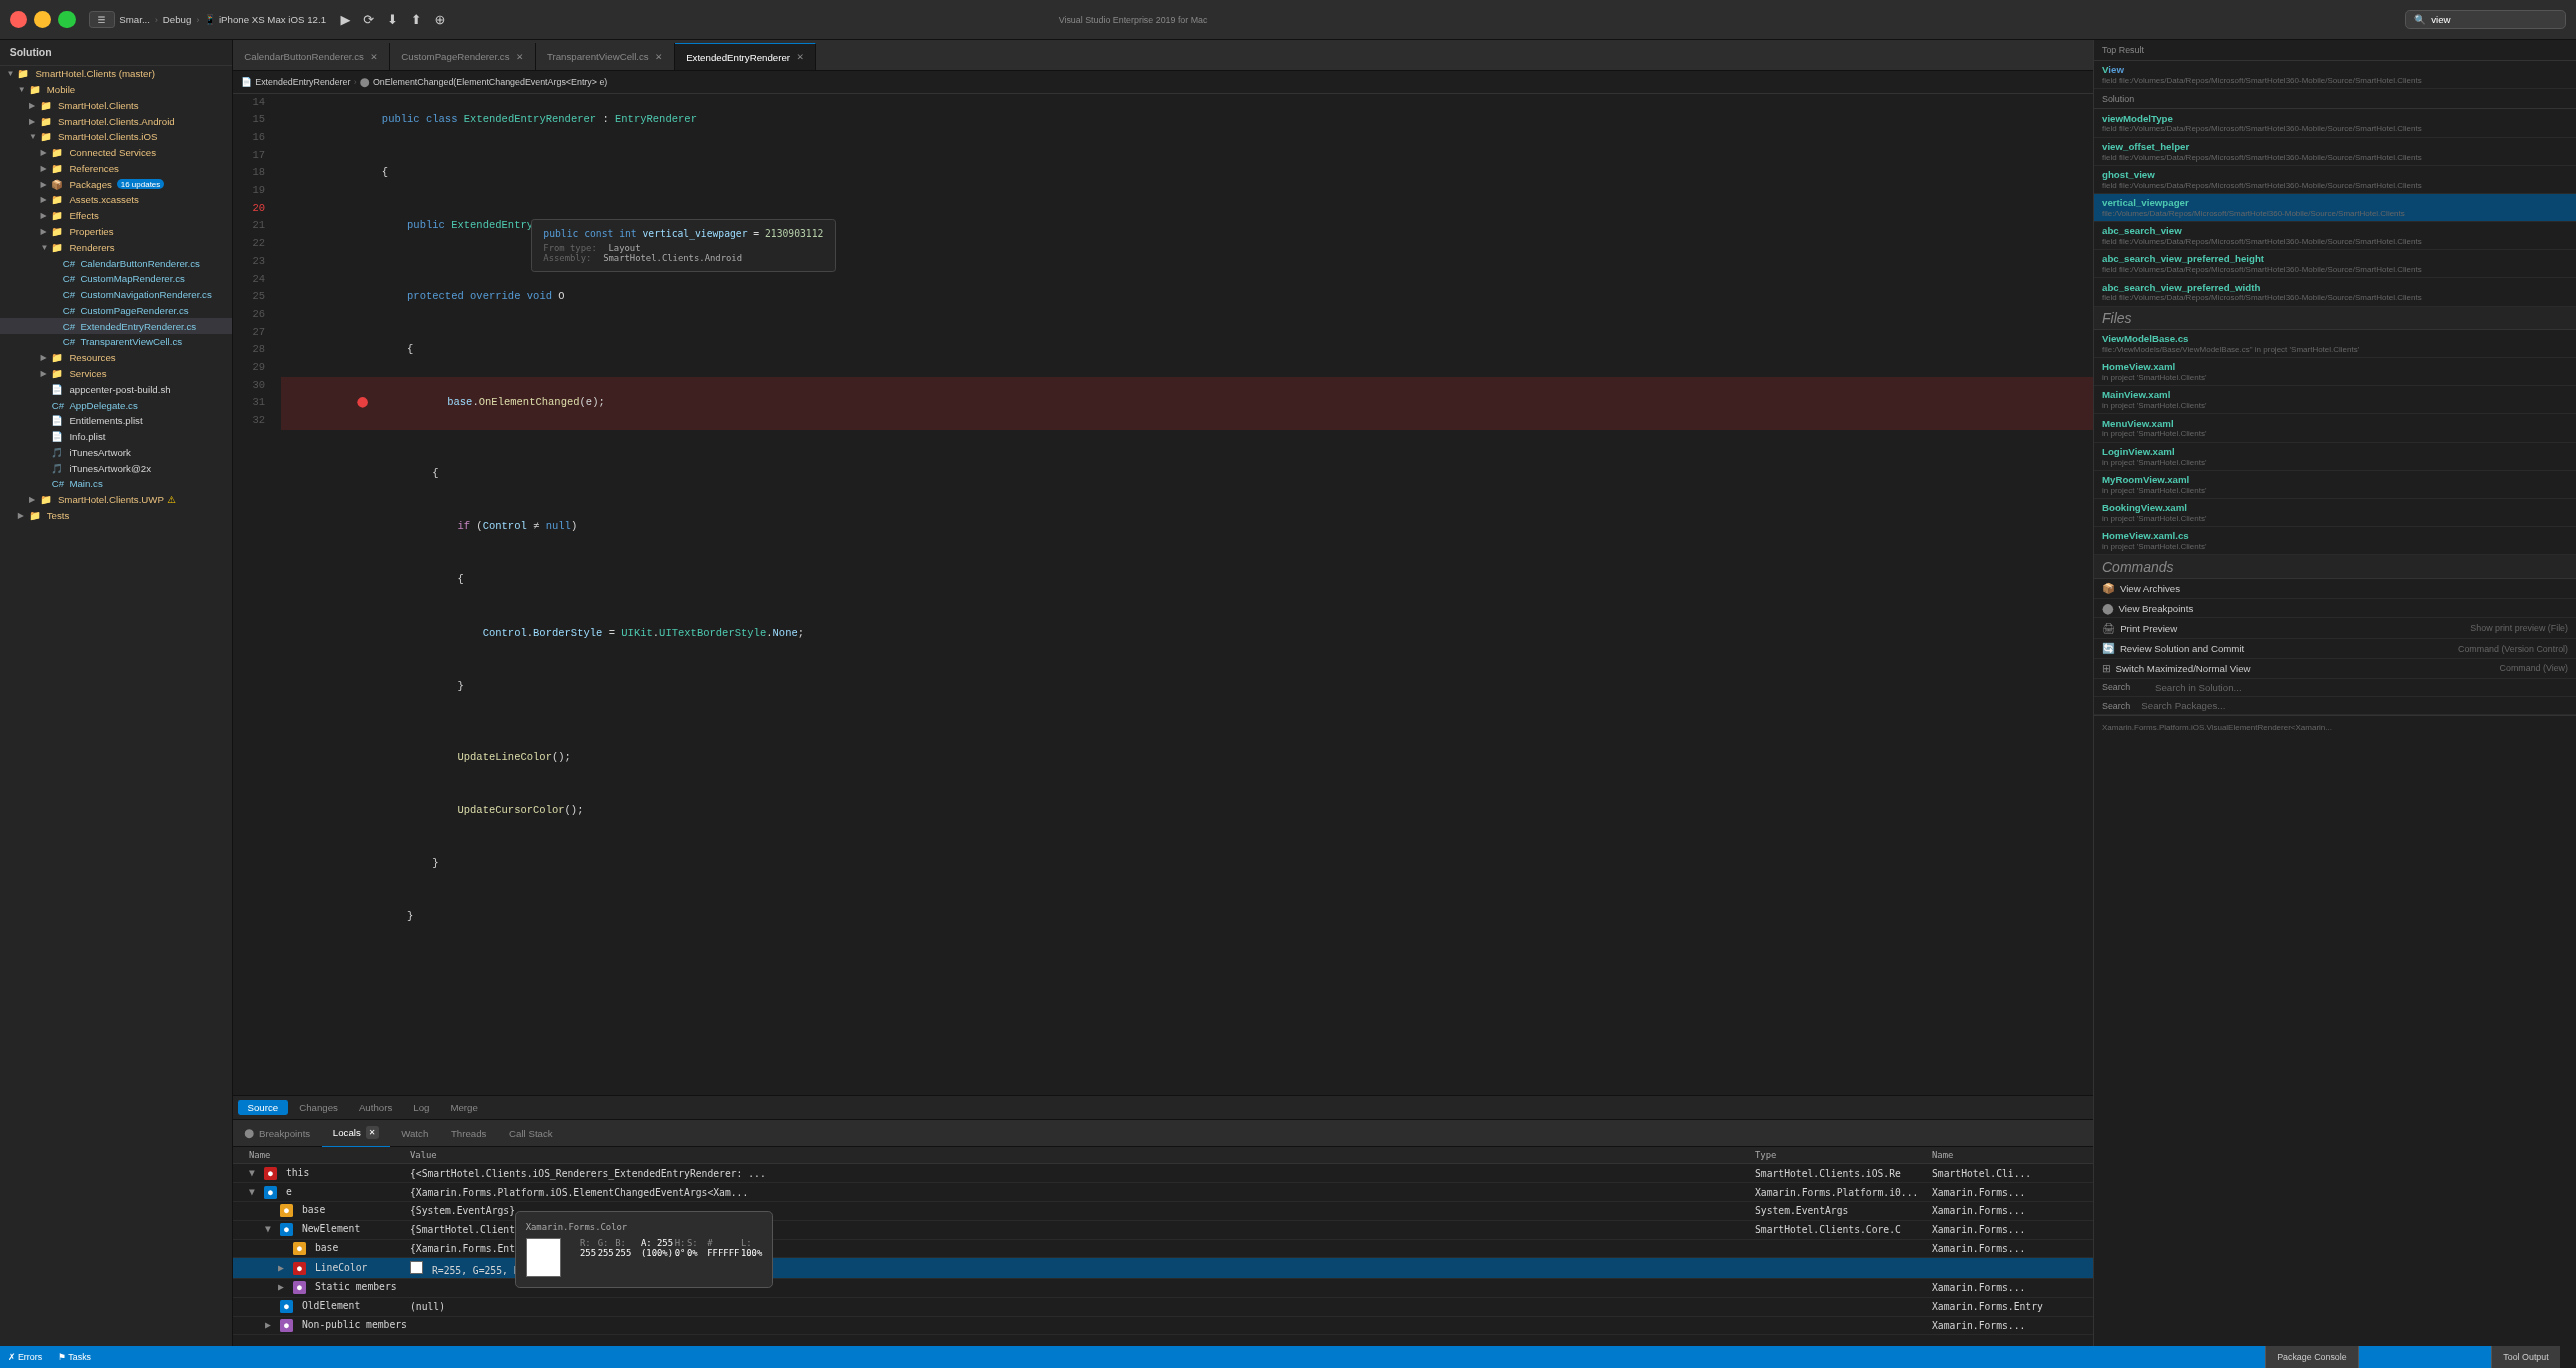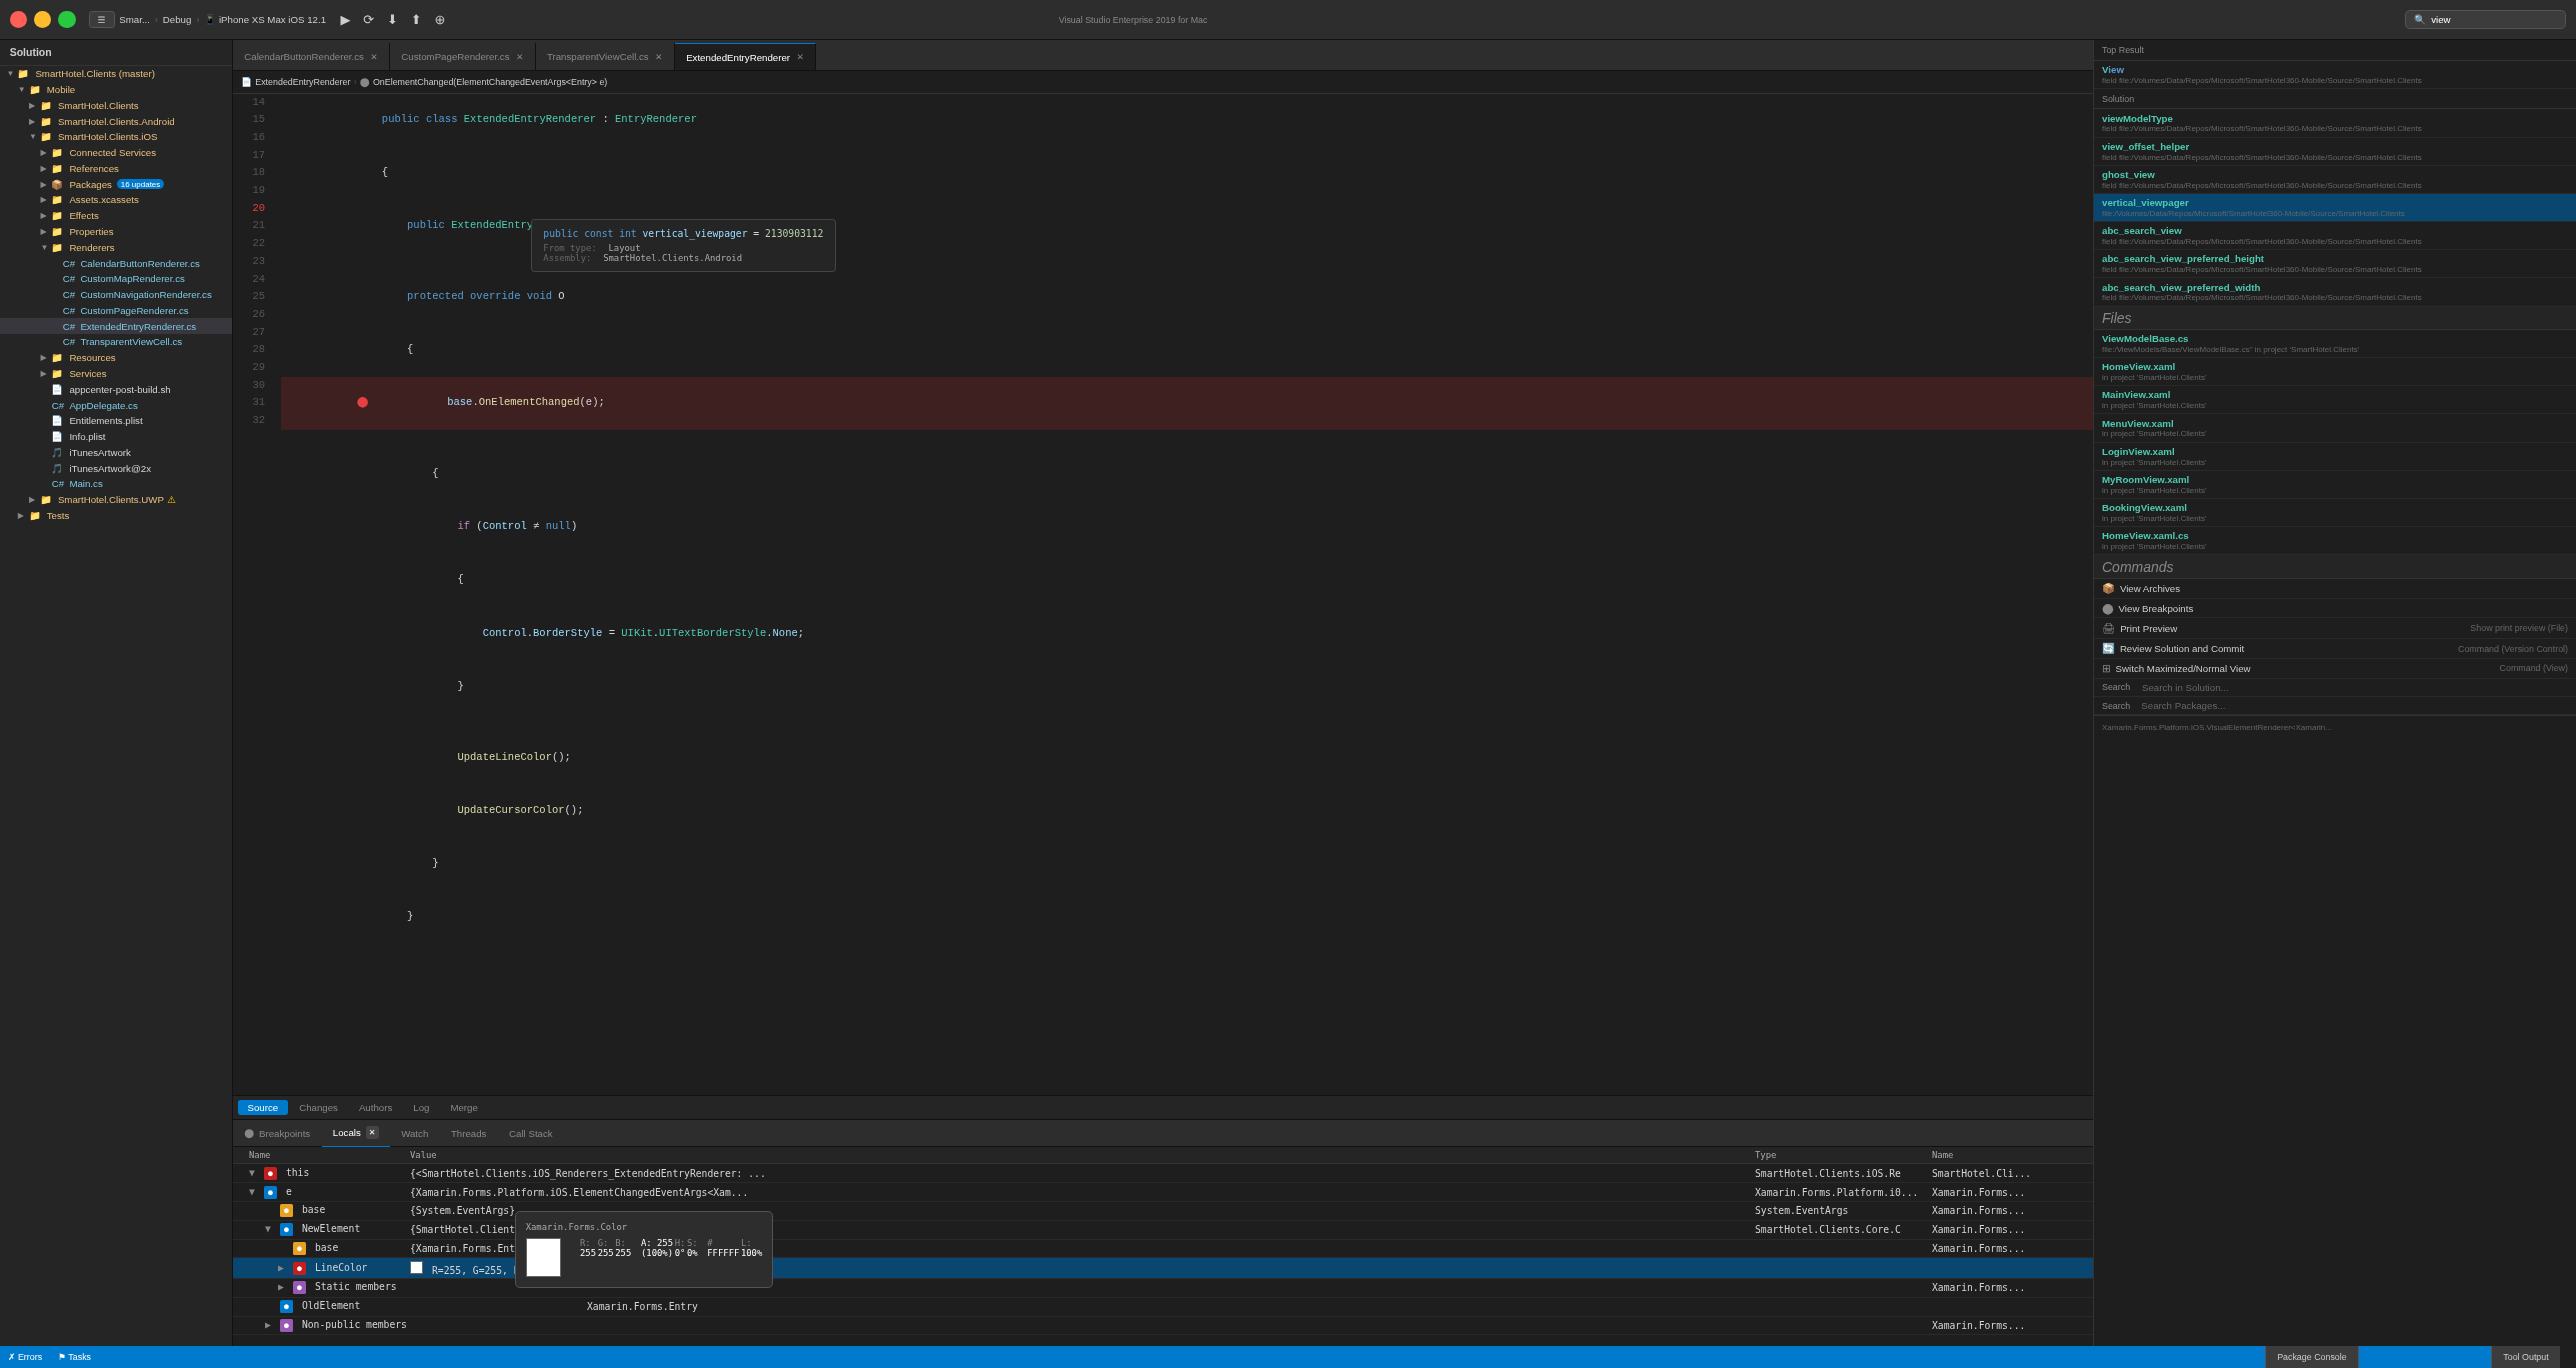--- a/index.html
+++ b/index.html
@@ -990,20 +990,21 @@
             <div class="debug-col-type"></div>
             <div class="debug-col-name2">Xamarin.Forms...</div>
           </div>
 
           <div class="debug-row">
             <div class="debug-col-name" style="padding-left:32px;">
               <span class="expand-arrow" style="visibility:hidden;">▶</span>
               <span class="debug-icon icon-blue">●</span>
               <span>OldElement</span>
             </div>
+            <div class="debug-col-value">(null)</div>
             <div class="debug-col-type"></div>
             <div class="debug-col-name2">Xamarin.Forms.Entry</div>
           </div>
 
           <div class="debug-row">
             <div class="debug-col-name" style="padding-left:32px;">
               <span class="expand-arrow">▶</span>
               <span class="debug-icon icon-purple">●</span>
               <span>Non-public members</span>
             </div>
@@ -1144,21 +1145,21 @@
       <span class="cmd-shortcut">Command (Version Control)</span>
     </div>
     <div class="right-command-item">
       <span class="cmd-icon">⊞</span>
       <span>Switch Maximized/Normal View</span>
       <span class="cmd-shortcut">Command (View)</span>
     </div>
 
     <div class="right-command-item">
       <span style="color:#888;font-size:8.9px;">Search</span>
-      <span style="color:#666;margin-left:7px;">Search in Solution...</span>
+      <span style="color:#666;margin-left:20px;">Search in Solution...</span>
     </div>
     <div class="right-command-item">
       <span style="color:#888;font-size:8.9px;">Search</span>
       <span style="color:#666;margin-left:6.4px;">Search Packages...</span>
     </div>
 
     <div style="padding:6.4px 8px; font-size:8px; color:#666; border-top:0.8px solid #333;">
       Xamarin.Forms.Platform.iOS.VisualElementRenderer&lt;Xamarin...
     </div>
   </div>

